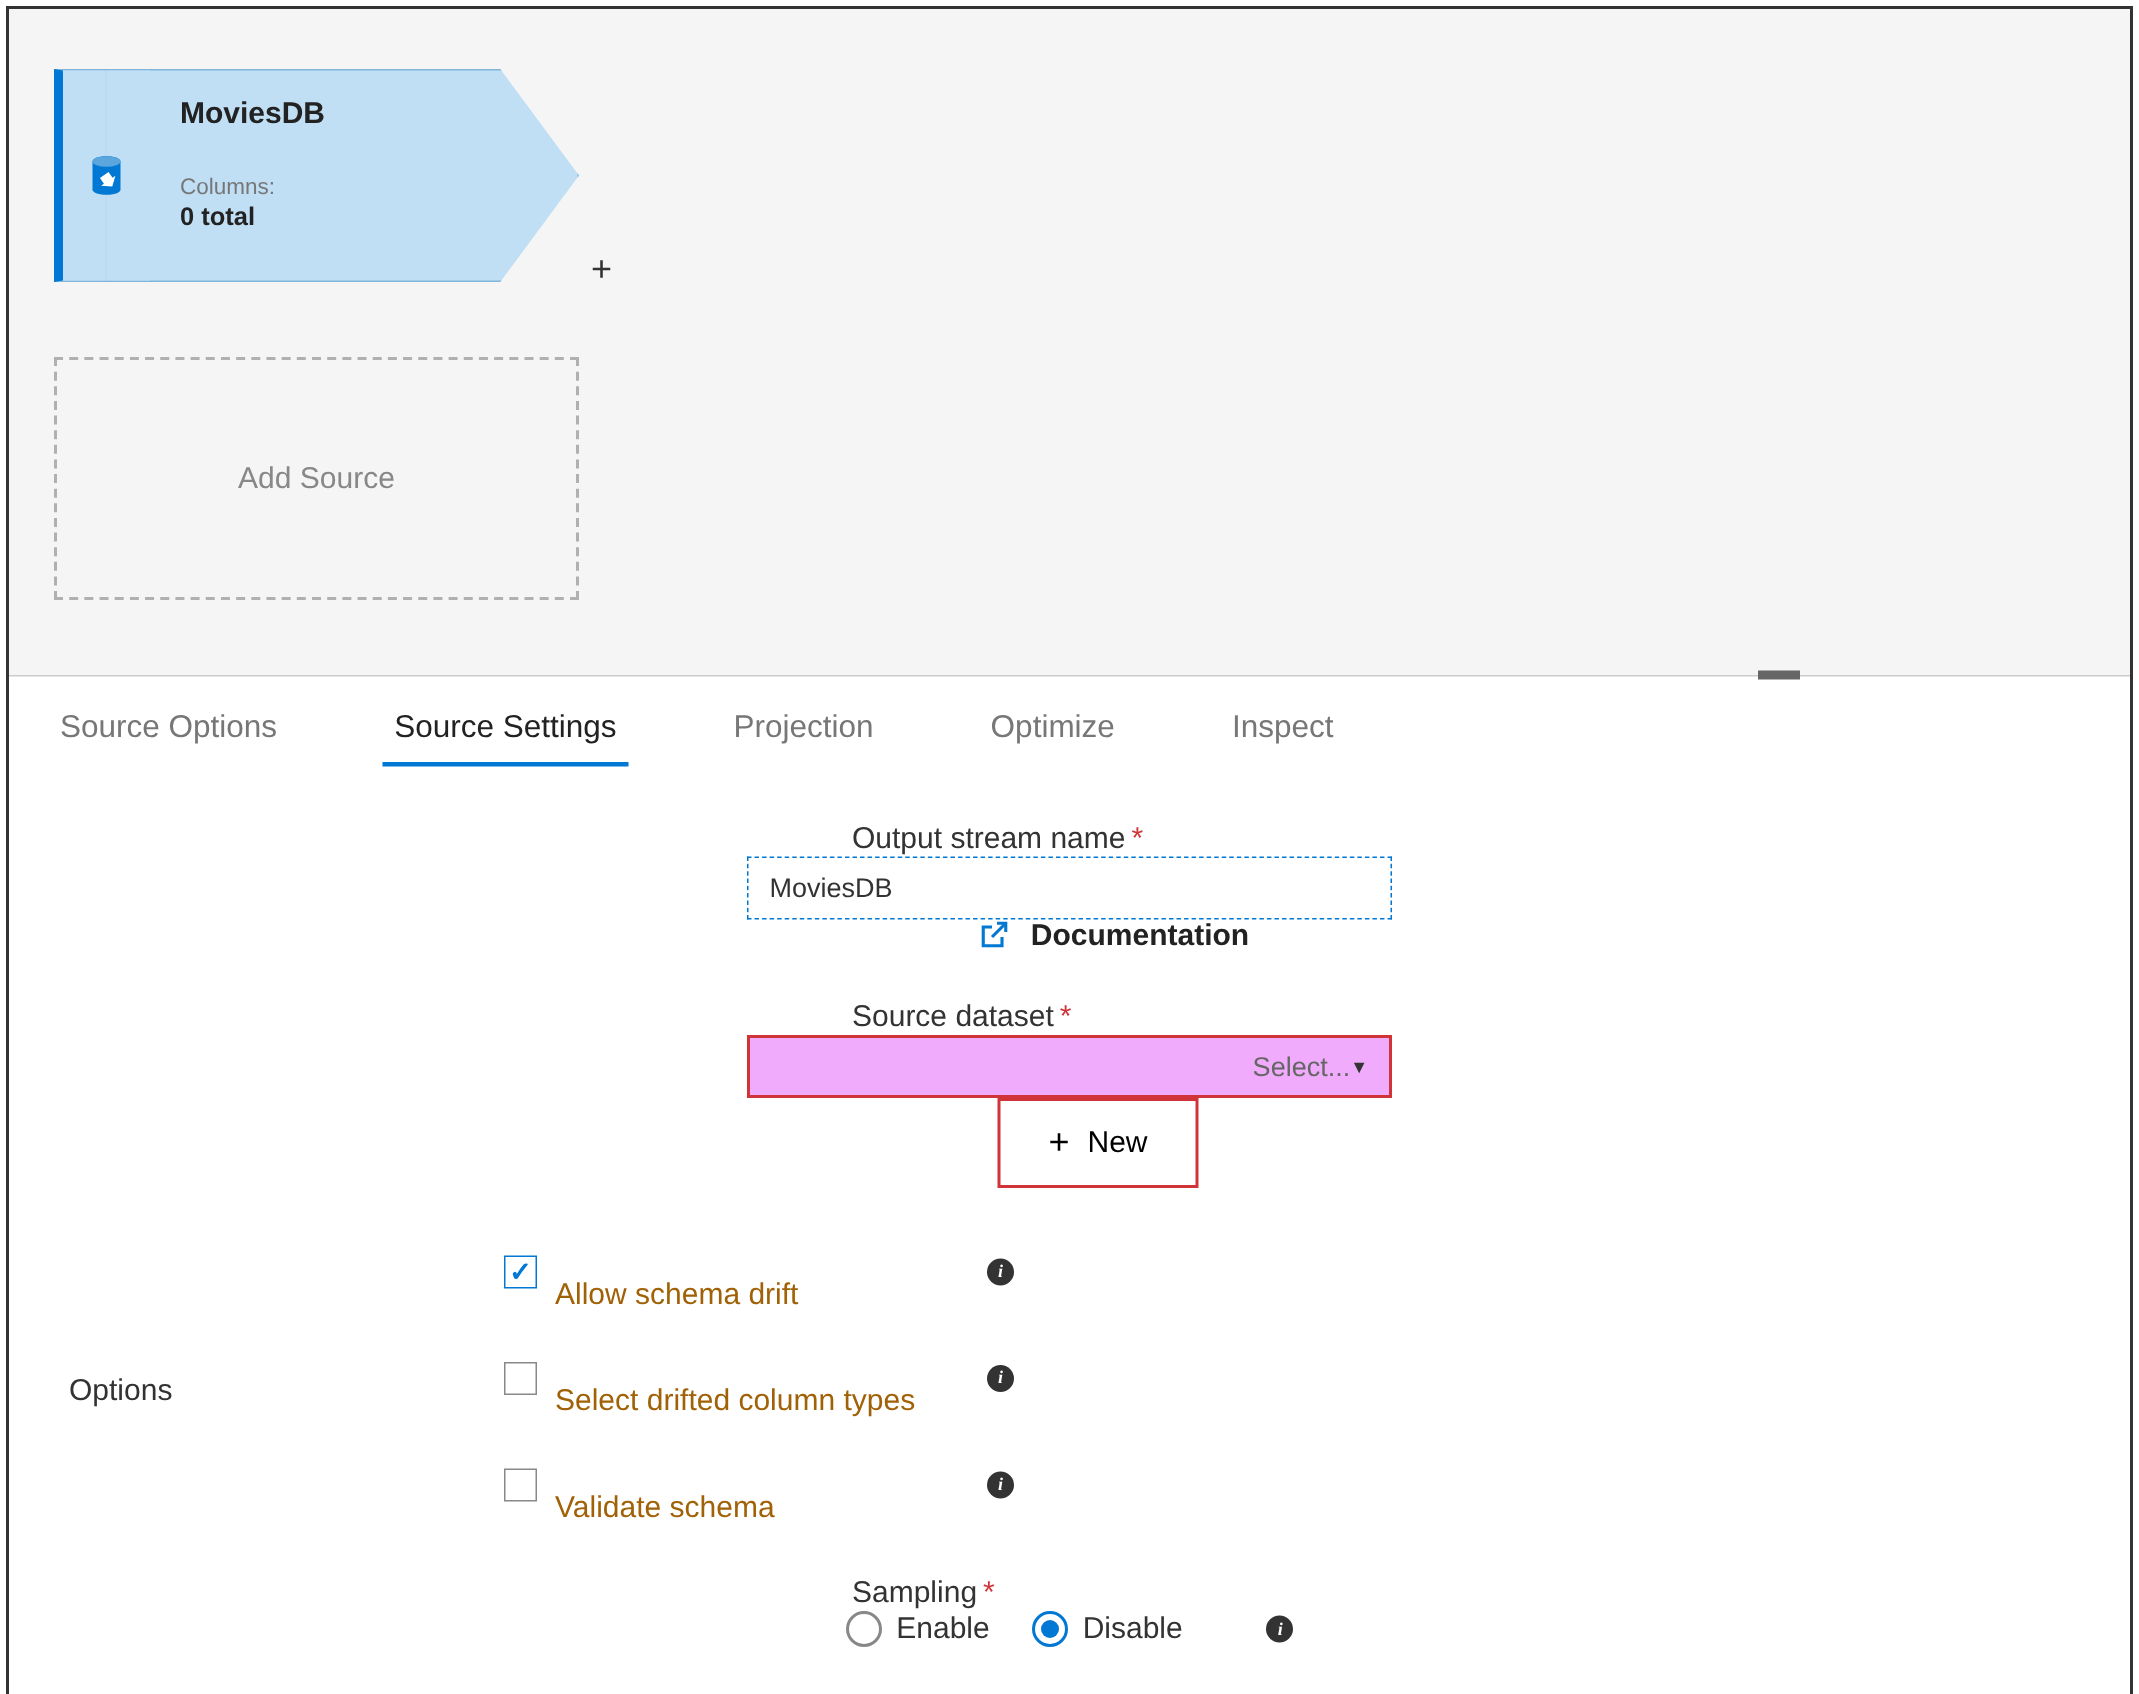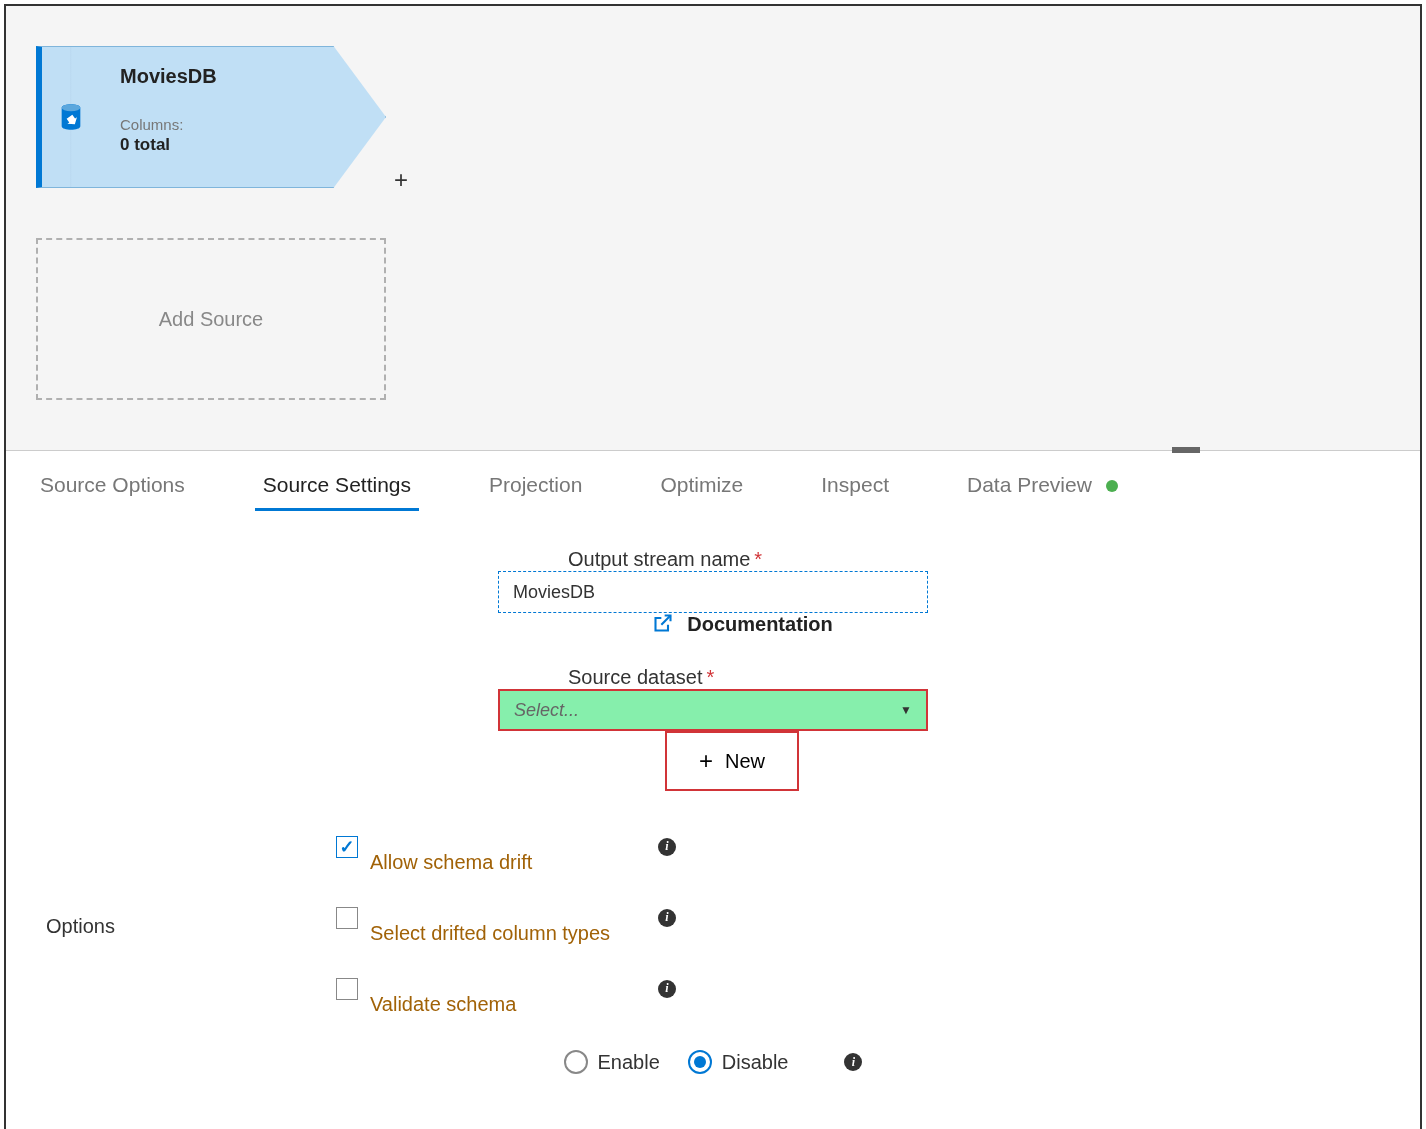--- a/index.html
+++ b/index.html
@@ -169,24 +169,23 @@
     }
     .form-select {
       width: 430px;
       height: 42px;
       border: 2px solid #d13438;
       padding: 8px 14px;
       font-size: 18px;
       color: #666;
       display: flex;
       align-items: center;
-      justify-content: space-between;
-      cursor: pointer;
-      background: #86efac;
-      font-style: italic;
+      justify-content: flex-end;
+      cursor: pointer;
+      background: #f0abfc;
     }
     .select-arrow {
       font-size: 12px;
       color: #333;
     }
     .doc-link {
       display: flex;
       align-items: flex-start;
       gap: 14px;
       font-size: 20px;
@@ -335,24 +334,20 @@
   </div>
 
   <div class="settings-panel">
     <div class="tabs">
       <div class="drag-handle"></div>
       <div class="tab">Source Options</div>
       <div class="tab active">Source Settings</div>
       <div class="tab">Projection</div>
       <div class="tab">Optimize</div>
       <div class="tab">Inspect</div>
-      <div class="tab">
-        <span>Data Preview</span>
-        <span class="tab-status-dot"></span>
-      </div>
     </div>
 
     <div class="form-area">
 
       <div class="form-row">
         <div class="form-label">
           <span>Output stream name</span><span class="required">*</span>
         </div>
         <input class="form-input" type="text" value="MoviesDB" style="">
         <div class="doc-link">
@@ -398,20 +393,23 @@
           </div>
           <div class="checkbox-row">
             <div class="checkbox"></div>
             <span class="checkbox-label">Validate schema</span>
             <span class="info-icon">i</span>
           </div>
         </div>
       </div>
 
       <div class="form-row" style="margin-top:18px">
+        <div class="form-label">
+          <span>Sampling</span><span class="required">*</span>
+        </div>
         <div class="radio-group">
           <div class="radio-option">
             <div class="radio"></div>
             <span class="radio-label">Enable</span>
           </div>
           <div class="radio-option">
             <div class="radio selected">
                 <div class="radio-dot"></div>
               </div>
             <span class="radio-label">Disable</span>

